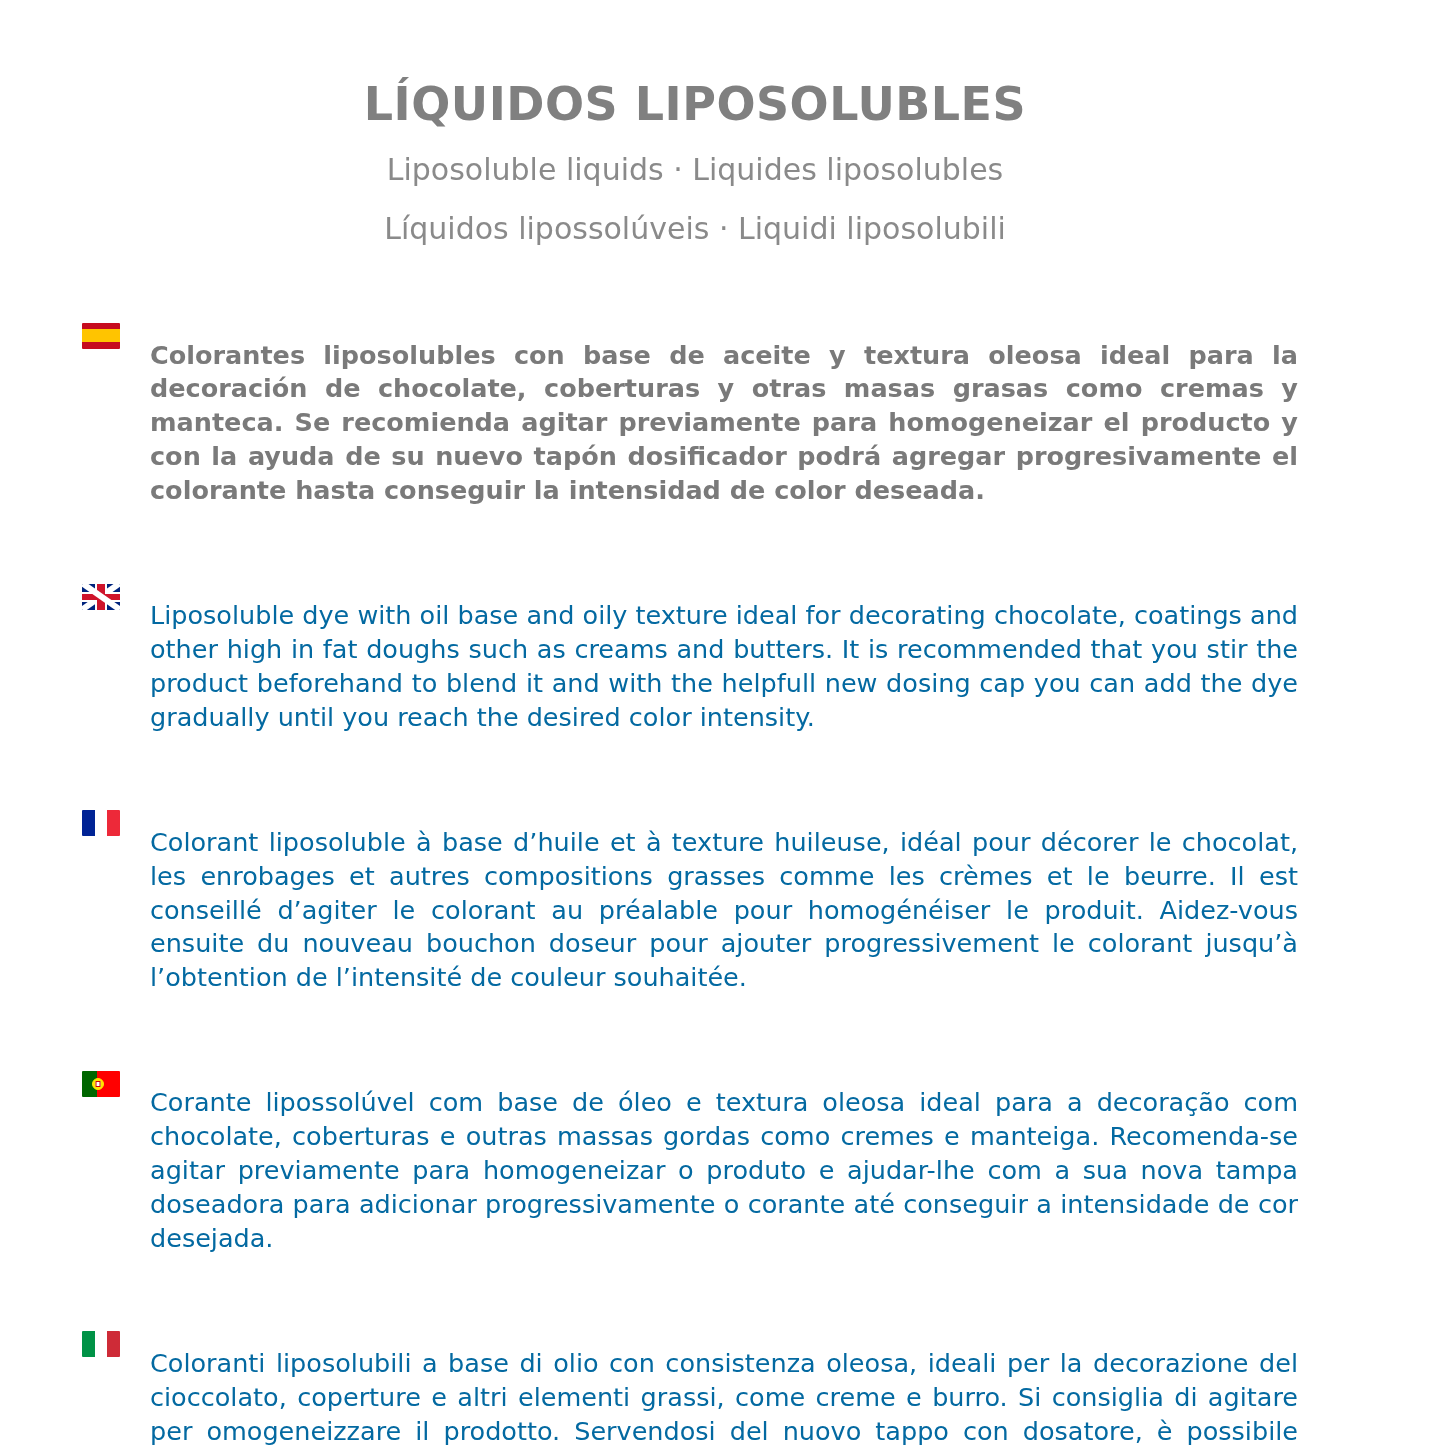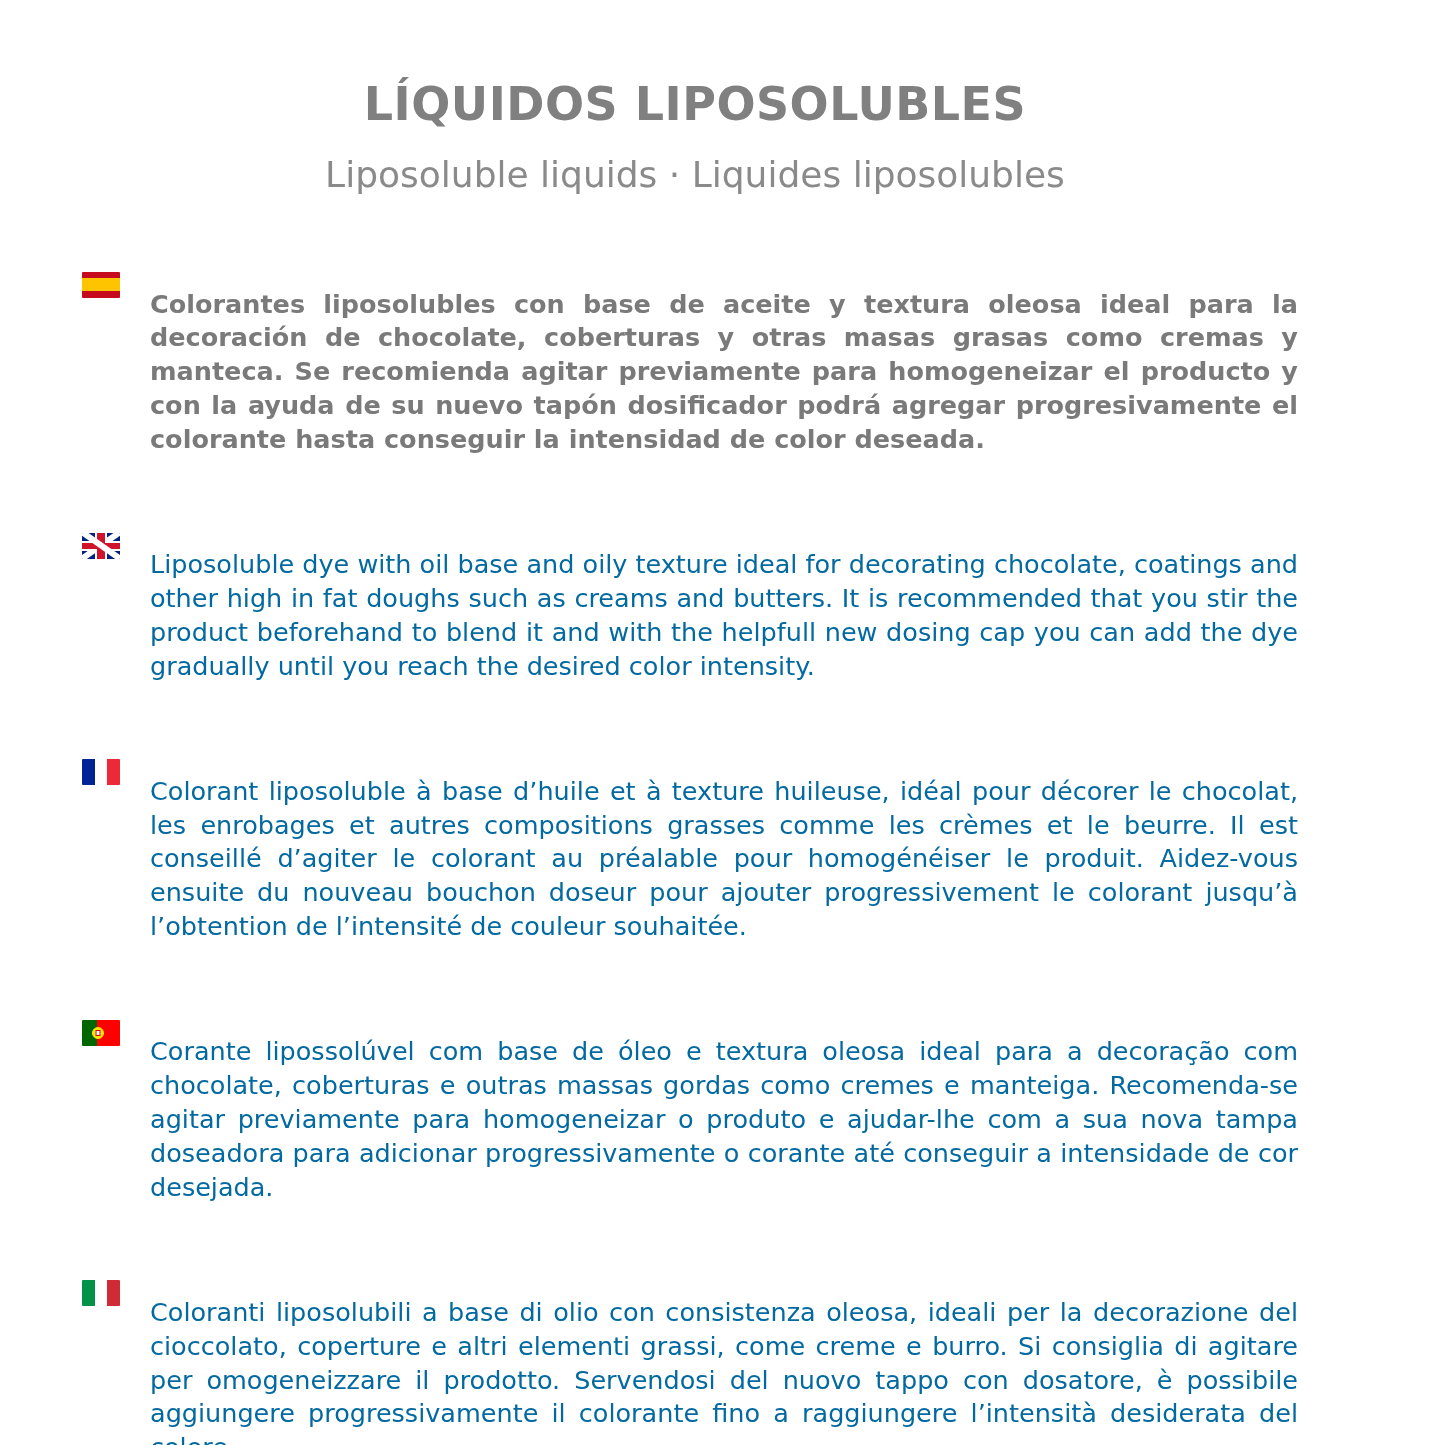--- a/index.html
+++ b/index.html
@@ -27,21 +27,21 @@
   }
   .title {
     font-size: 46px;
     font-weight: bold;
     letter-spacing: 0.5px;
     color: #808080;
     line-height: 1.15;
     margin: 0 0 18px 0;
   }
   .subtitle {
-    font-size: 36px;
+    font-size: 30px;
     font-weight: normal;
     color: #8a8a8a;
     line-height: 1.42;
     margin: 17px;
   }
   .blocks {
     margin-top: 62px;
     padding: 0 92px 0 82px;
   }
   .block {
@@ -151,20 +151,21 @@
   }
 </style>
 </head>
 <body>
 
 <div class="page">
 
   <div class="header">
     <h1 class="title">LÍQUIDOS LIPOSOLUBLES</h1>
     <div class="subtitle">Liposoluble liquids · Liquides liposolubles</div>
+    <div class="subtitle">Líquidos lipossolúveis · Liquidi liposolubili</div>
   </div>
 
   <div class="blocks">
 
     <div class="block">
       <span class="flag flag-es"></span>
       <p class="text bold">Colorantes liposolubles con base de aceite y textura oleosa ideal para la decoración de chocolate, coberturas y otras masas grasas como cremas y manteca. Se recomienda agitar previamente para homogeneizar el producto y con la ayuda de su nuevo tapón dosificador podrá agregar progresivamente el colorante hasta conseguir la intensidad de color deseada.</p>
     </div>
 
     <div class="block">

